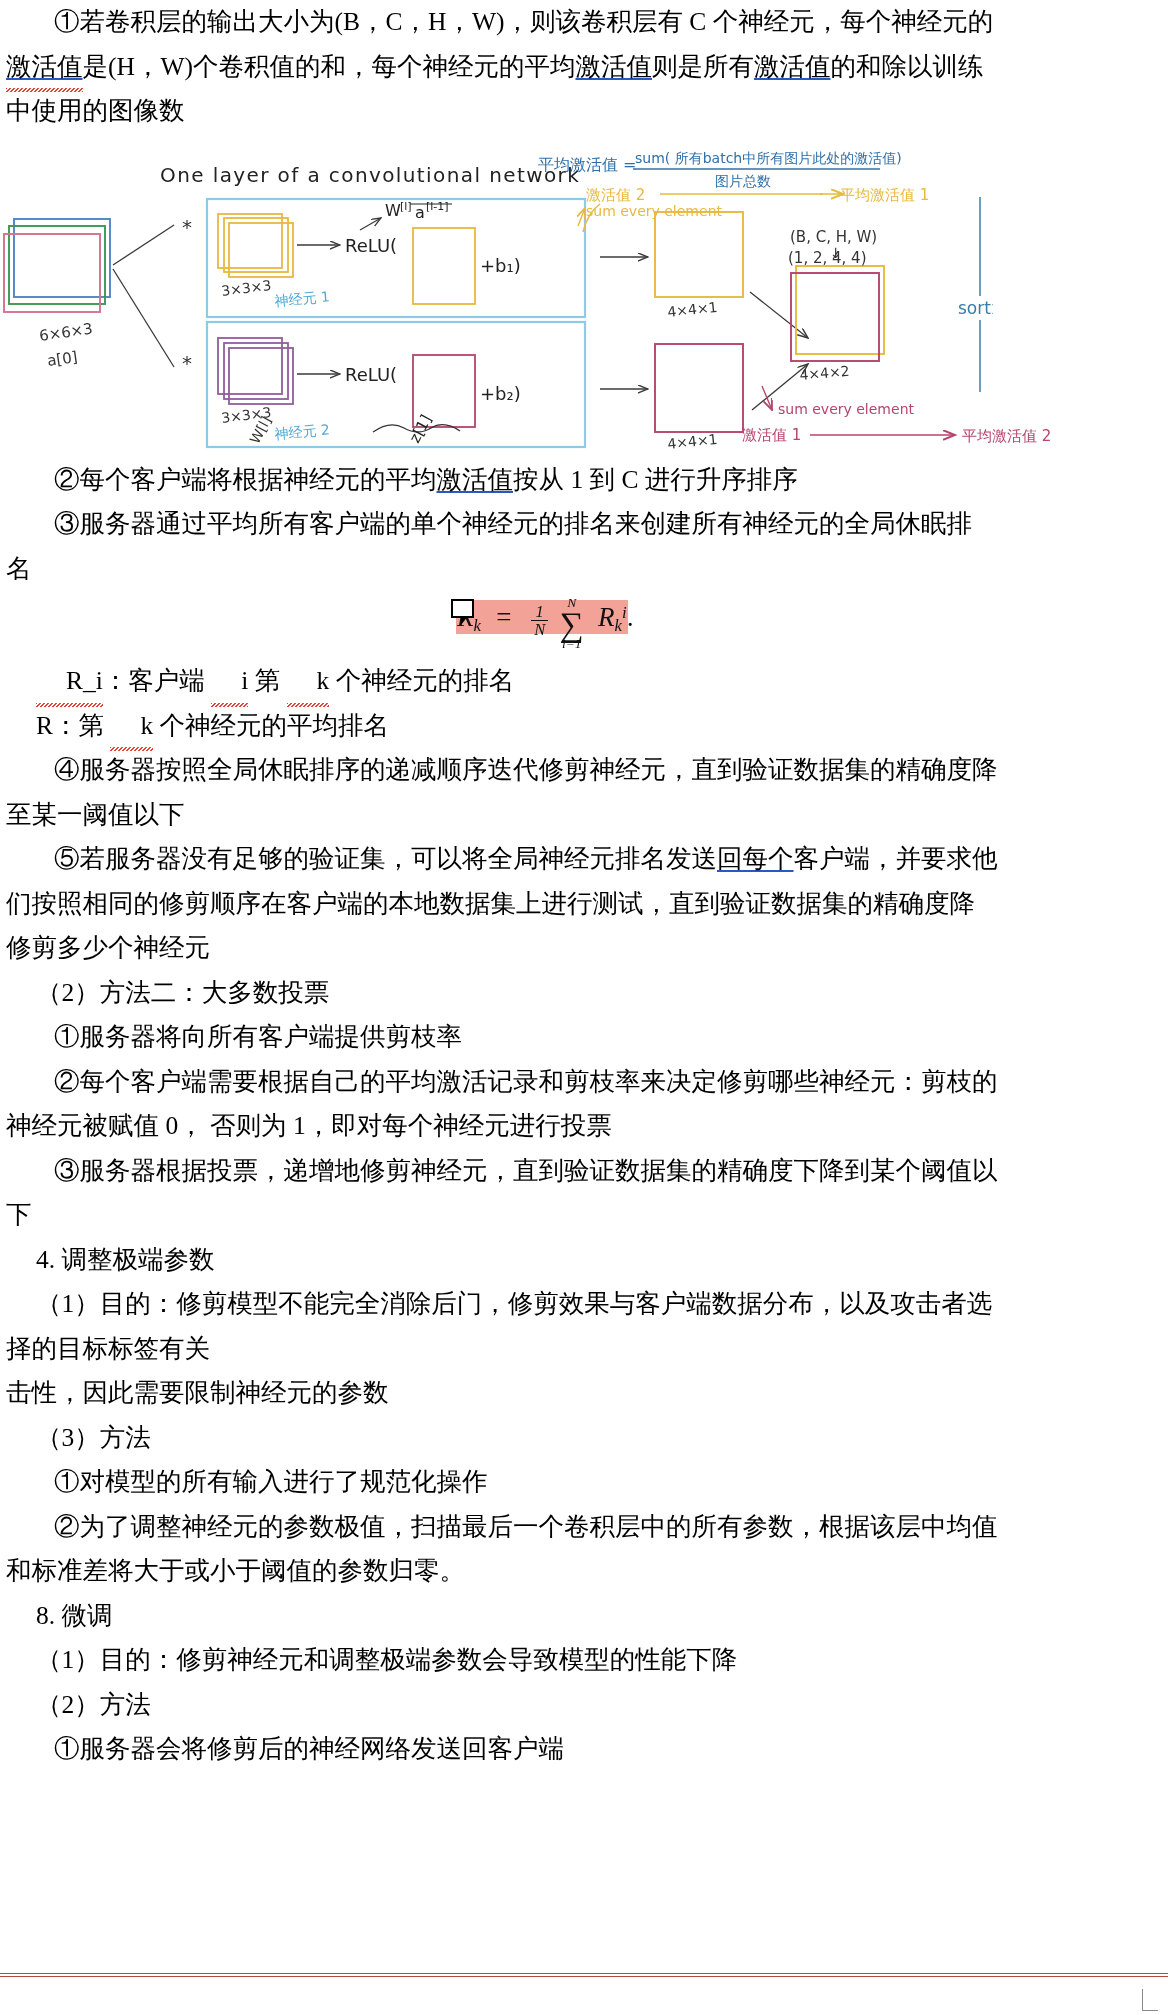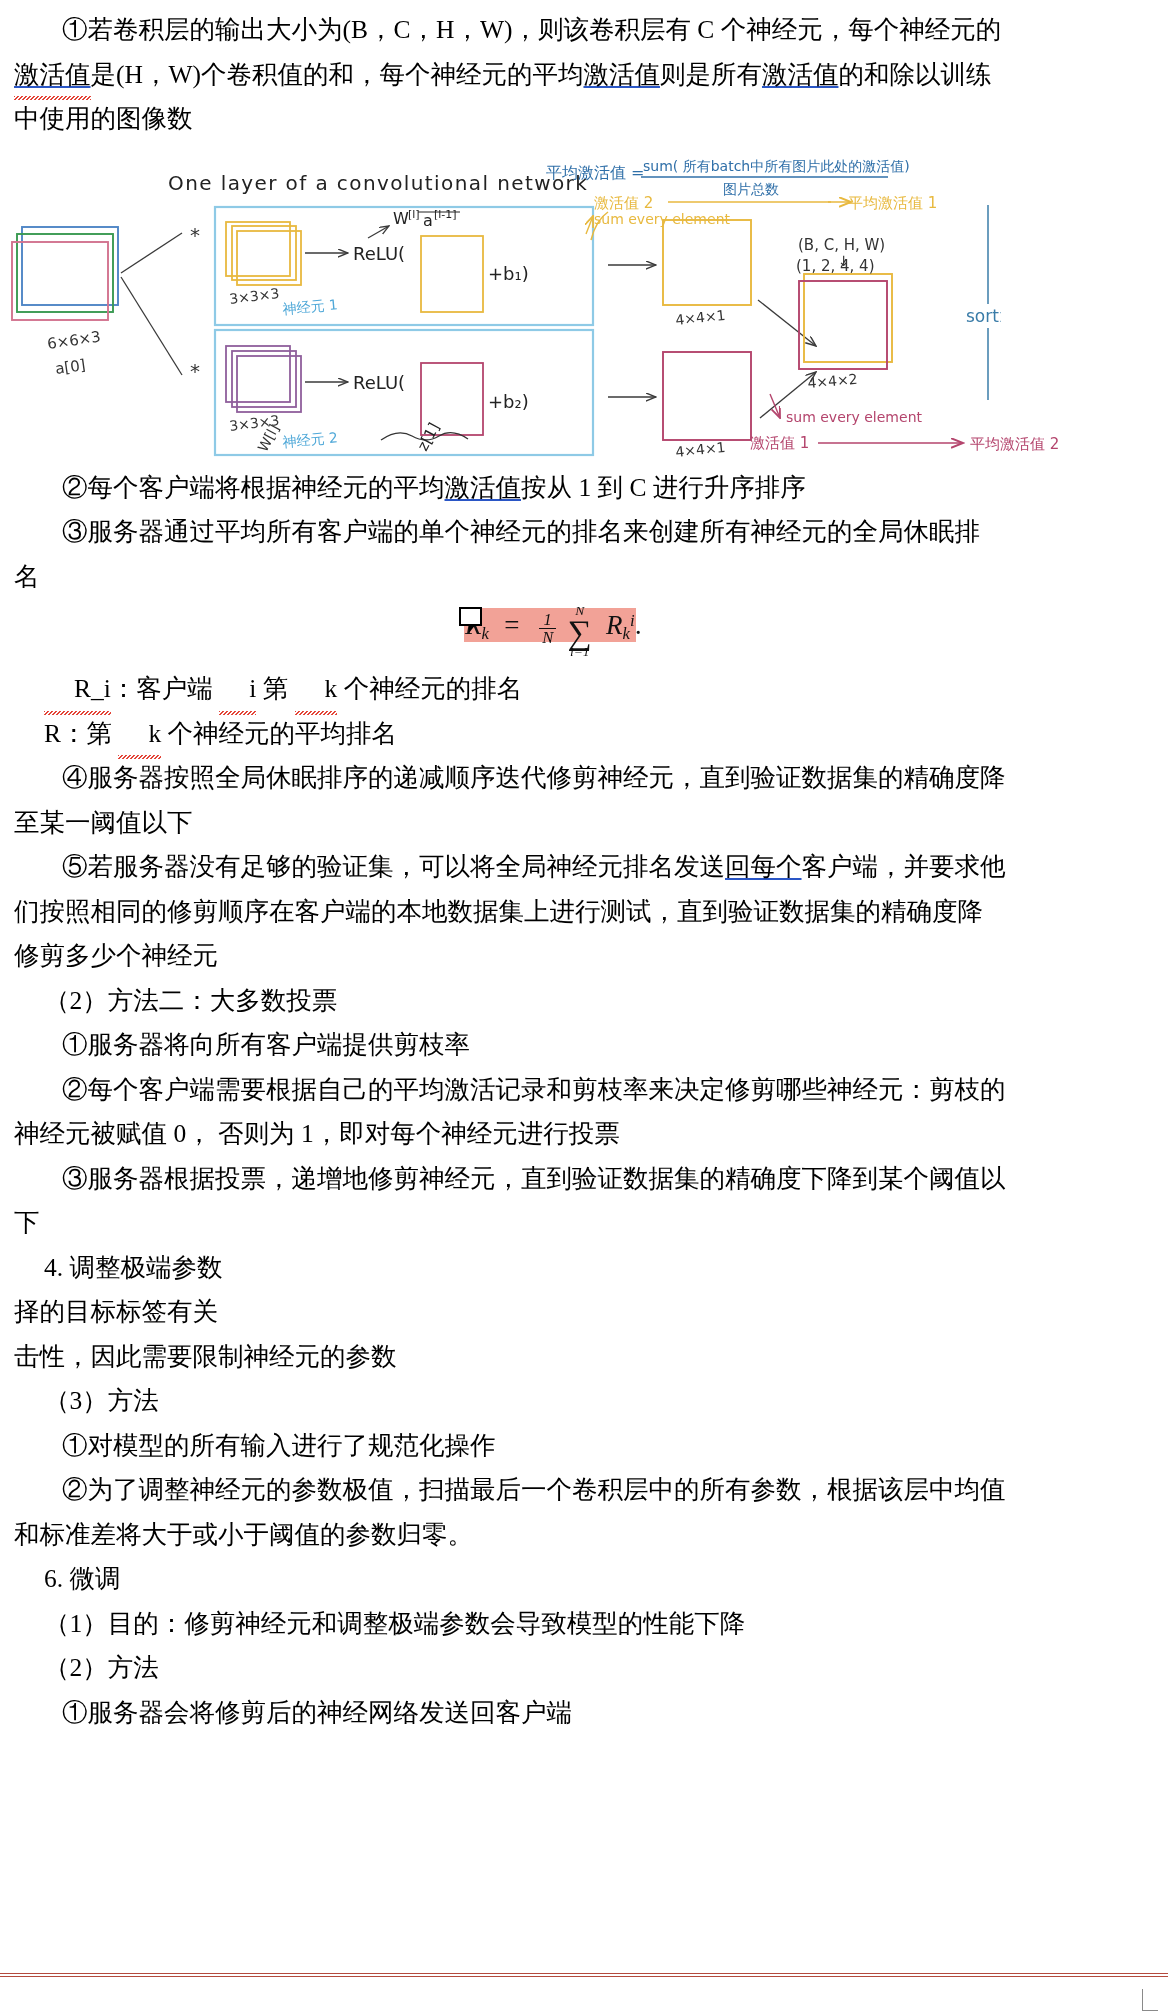--- a/index.html
+++ b/index.html
@@ -11,21 +11,21 @@
     font-family: "Liberation Serif", "DejaVu Serif", serif;
     color: #000000;
     position: relative;
     overflow: hidden;
   }
 
   .page {
     position: relative;
     width: 1168px;
     height: 2015px;
-    padding: 8px;
+    padding: 0;
   }
 
   
   .para {
     font-family: "Liberation Serif", "DejaVu Serif", serif;
     font-size: 25.5px;
     line-height: 44.5px;
     color: #000;
     letter-spacing: 0px;
     text-align: justify;
@@ -350,41 +350,44 @@
   <div class="para indent">
     <span>③服务器根据投票，递增地修剪神经元，直到验证数据集的精确度下降到某个阈值以</span>
   </div>
   <div class="para">
     <span>下</span>
   </div>
 
   <div class="para indent-sm">
     <span>4. 调整极端参数</span>
   </div>
+  <div class="para indent-sm">
+    <span>（1）目的：修剪模型不能完全消除后门，修剪效果与客户端数据分布，以及攻击者选</span>
+  </div>
   <div class="para">
     <span>择的目标标签有关</span>
   </div>
   <div class="para">
     <span>击性，因此需要限制神经元的参数</span>
   </div>
   <div class="para indent-sm">
     <span>（3）方法</span>
   </div>
   <div class="para indent">
     <span>①对模型的所有输入进行了规范化操作</span>
   </div>
   <div class="para indent">
     <span>②为了调整神经元的参数极值，扫描最后一个卷积层中的所有参数，根据该层中均值</span>
   </div>
   <div class="para">
     <span>和标准差将大于或小于阈值的参数归零。</span>
   </div>
 
   <div class="para indent-sm">
-    <span>6. 微调</span>
+    <span>8. 微调</span>
   </div>
   <div class="para indent-sm">
     <span>（1）目的：修剪神经元和调整极端参数会导致模型的性能下降</span>
   </div>
   <div class="para indent-sm">
     <span>（2）方法</span>
   </div>
   <div class="para indent">
     <span>①服务器会将修剪后的神经网络发送回客户端</span>
   </div>

